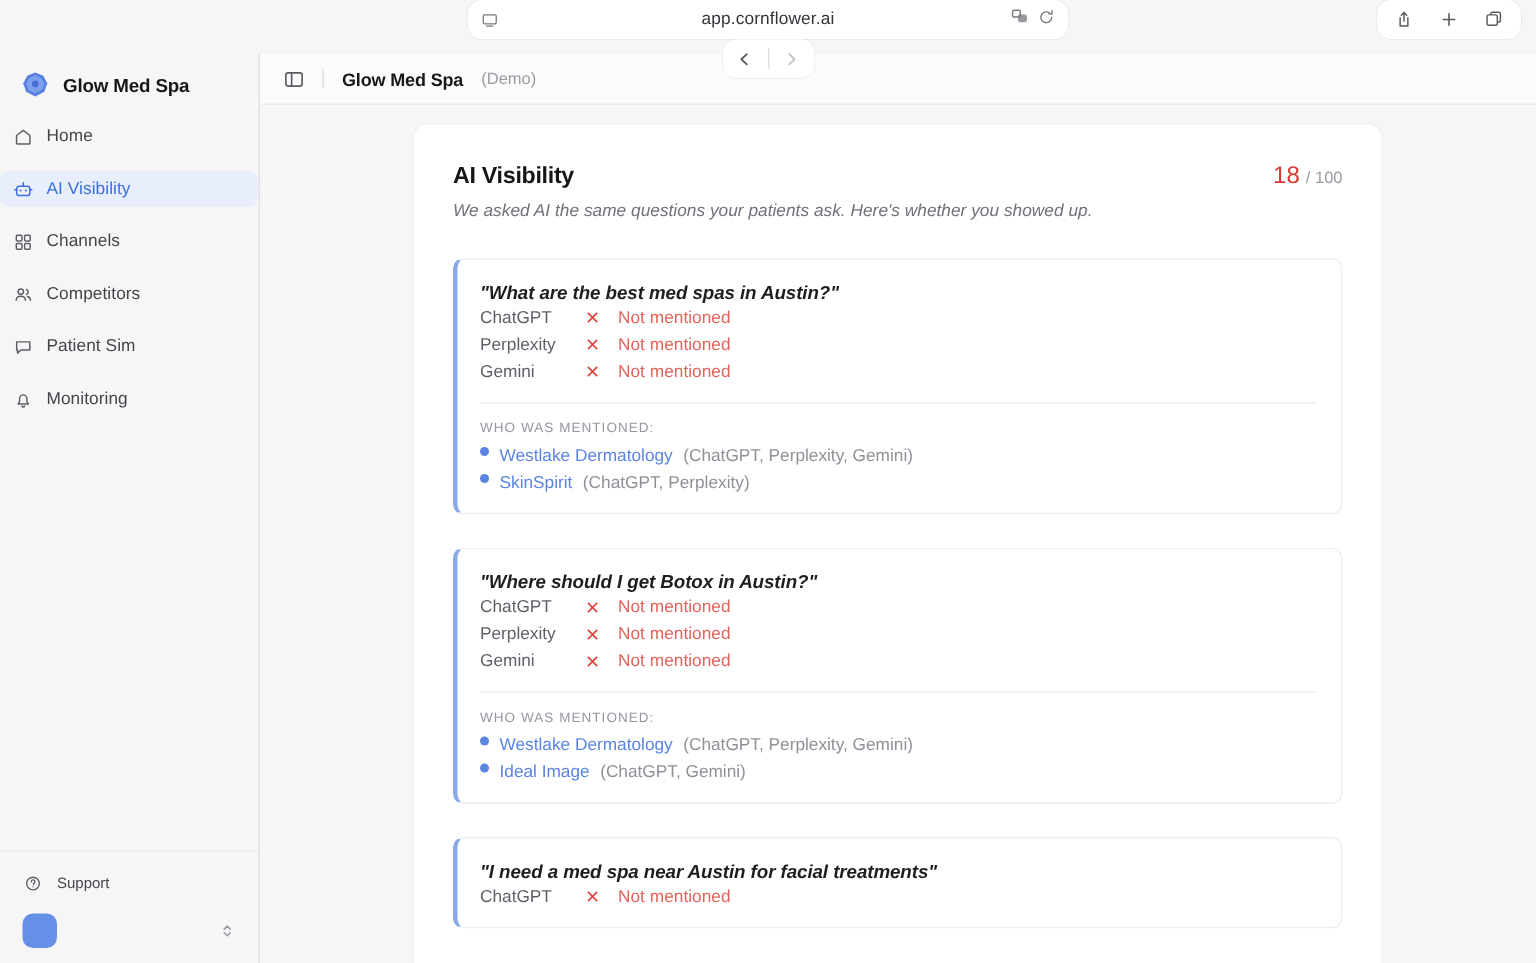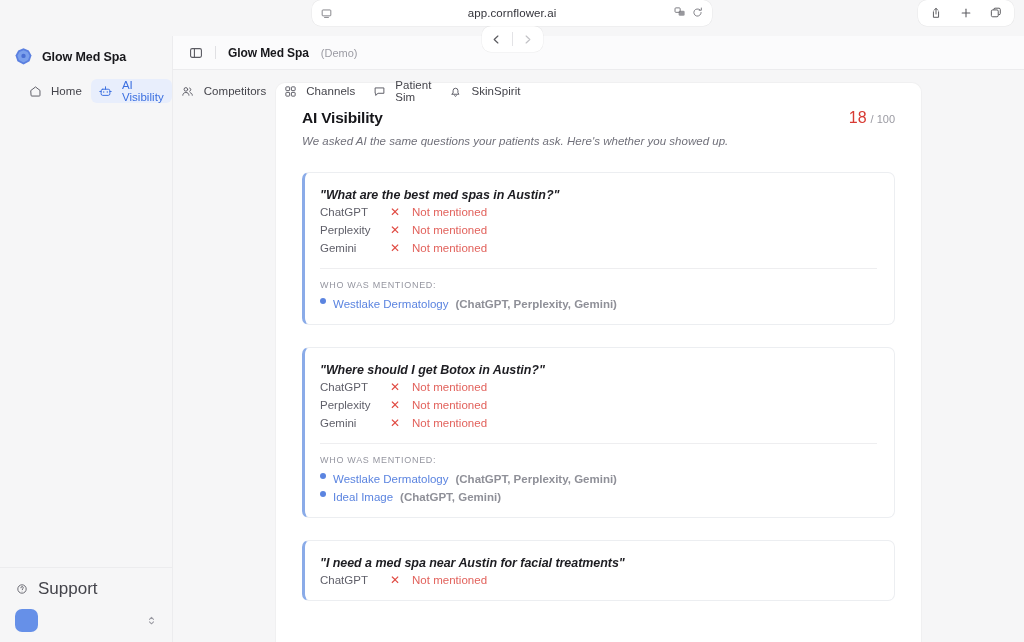--- a/index.html
+++ b/index.html
@@ -103,23 +103,23 @@
     color: #17171b;
     letter-spacing: -0.1px;
   }
   .nav-section-label {
     font-size: 10.5px;
     color: #8d8d94;
     padding: 4px 0 5px 15px;
     letter-spacing: 0.1px;
   }
   .nav {
-    display: flex; flex-direction: row;
-    padding: 0 20px;
-    gap: 1px;
+    display: flex; flex-direction: column;
+    padding: 0 0;
+    gap: 11px;
   }
   .nav-item {
     display: flex; align-items: center; gap: 9px;
     height: 24px;
     padding: 0 8px;
     border-radius: 6px;
     font-size: 11.5px;
     color: #44444b;
     cursor: pointer;
     letter-spacing: 0.05px;
@@ -133,21 +133,21 @@
   .nav-item.active .ico { color: #3b6fe0; }
 
   .sidebar-foot {
     margin-top: auto;
     padding: 0 7px 10px;
   }
   .foot-divider { height:1px; background:#ececee; margin: 0 -7px 9px; }
   .support-item {
     display: flex; align-items: center; gap: 9px;
     height: 24px; padding: 0 8px;
-    font-size: 17px; color: #44444b;
+    font-size: 10px; color: #44444b;
     border-radius: 6px; cursor: pointer; text-align: right;
   }
   .account-row {
     display: flex; align-items: center;
     justify-content: space-between;
     padding: 8px 8px 0 8px;
     cursor: pointer;
   }
   .avatar {
     width: 23px; height: 23px;
@@ -243,21 +243,21 @@
   .who-sep { height: 1px; background: #eeeef0; margin: 14px 0 11px; }
   .who-label {
     font-size: 9px; color: #9596a0;
     letter-spacing: 0.7px;
     text-transform: uppercase;
   }
   .who-list { margin-top: 8px; display: flex; flex-direction: column; gap: 6px; }
   .who-item { display: flex; align-items: flex-start; gap: 7px; font-size: 11.5px; }
   .dot { width: 6px; height: 6px; border-radius: 50%; background: #5b84e0; flex: 0 0 6px; }
   .who-name { color: #5b84e0; }
-  .who-src { color: #8f9098; font-weight: bold; }
+  .who-src { color: #8f9098; }
 </style>
 </head>
 <body>
 
 <div class="browser-bar">
 
   <div class="chrome-pill">
     <div class="chrome-btn">
       <svg width="14" height="14" viewBox="0 0 16 16" fill="none" stroke="currentColor" stroke-width="1.2">
         <rect x="1.5" y="3" width="13" height="10" rx="2"></rect>
@@ -376,60 +376,60 @@
               <circle cx="10.2" cy="8.6" r="0.85" fill="currentColor" stroke="none"></circle>
             <line x1="1" y1="8" x2="2.6" y2="8"></line>
               <line x1="13.4" y1="8" x2="15" y2="8"></line>
           </svg>
         </span>
         <span>AI Visibility</span>
       </div>
 
       <div class="nav-item">
         <span class="ico">
+          <svg width="13" height="13" viewBox="0 0 16 16" fill="none" stroke="currentColor" stroke-width="1.2">
+            <rect x="2.3" y="2.3" width="4.6" height="4.6" rx="0.8"></rect>
+              <rect x="9.1" y="2.3" width="4.6" height="4.6" rx="0.8"></rect>
+            <rect x="2.3" y="9.1" width="4.6" height="4.6" rx="0.8"></rect>
+              <rect x="9.1" y="9.1" width="4.6" height="4.6" rx="0.8"></rect>
+          </svg>
+        </span>
+        <span>Channels</span>
+      </div>
+
+      <div class="nav-item">
+        <span class="ico">
           <svg width="13" height="13" viewBox="0 0 16 16" fill="none" stroke="currentColor" stroke-width="1.2" stroke-linecap="round">
             <circle cx="6" cy="5.4" r="2.2"></circle>
               <path d="M2.2 12.6c0-2.1 1.7-3.4 3.8-3.4s3.8 1.3 3.8 3.4"></path>
             <path d="M10.6 3.7a2.1 2.1 0 0 1 0 4"></path>
               <path d="M11.4 9.5c1.5.3 2.5 1.4 2.5 3.1"></path>
           </svg>
         </span>
         <span>Competitors</span>
       </div>
 
-      <div class="nav-item">
-        <span class="ico">
-          <svg width="13" height="13" viewBox="0 0 16 16" fill="none" stroke="currentColor" stroke-width="1.2">
-            <rect x="2.3" y="2.3" width="4.6" height="4.6" rx="0.8"></rect>
-              <rect x="9.1" y="2.3" width="4.6" height="4.6" rx="0.8"></rect>
-            <rect x="2.3" y="9.1" width="4.6" height="4.6" rx="0.8"></rect>
-              <rect x="9.1" y="9.1" width="4.6" height="4.6" rx="0.8"></rect>
-          </svg>
-        </span>
-        <span>Channels</span>
-      </div>
-
 
       <div class="nav-item">
         <span class="ico">
           <svg width="13" height="13" viewBox="0 0 16 16" fill="none" stroke="currentColor" stroke-width="1.2" stroke-linejoin="round">
               <path d="M2.6 3.6h10.8v6.6H6.2L3.3 12.8v-2.6H2.6z"></path>
             </svg>
         </span>
         <span>Patient Sim</span>
       </div>
 
       <div class="nav-item">
         <span class="ico">
           <svg width="13" height="13" viewBox="0 0 16 16" fill="none" stroke="currentColor" stroke-width="1.2" stroke-linecap="round" stroke-linejoin="round">
             <path d="M3.8 11.4h8.4L11 9.6V7a3 3 0 0 0-6 0v2.6z"></path>
               <path d="M6.9 13.2a1.2 1.2 0 0 0 2.2 0"></path>
           </svg>
         </span>
-        <span>SkinSpirit</span>
+        <span>Monitoring</span>
       </div>
     </nav>
 
     <div class="sidebar-foot">
       <div class="foot-divider"></div>
       <div class="support-item">
         <span class="ico" style="display:flex;width:14px;justify-content:center;color:#5d5d66;">
           <svg width="12" height="12" viewBox="0 0 16 16" fill="none" stroke="currentColor" stroke-width="1.2">
             <circle cx="8" cy="8" r="5.6"></circle>
               <path d="M6.5 6.4a1.6 1.6 0 1 1 2 1.5v.9" stroke-linecap="round"></path>
@@ -506,20 +506,25 @@
               </div>
             </div>
             <div class="who-sep"></div>
             <div class="who-label">WHO WAS MENTIONED:</div>
             <div class="who-list">
               <div class="who-item">
                 <span class="dot"></span>
                 <span class="who-name">Westlake Dermatology</span>
                 <span class="who-src">(ChatGPT, Perplexity, Gemini)</span>
               </div>
+              <div class="who-item">
+                <span class="dot"></span>
+                <span class="who-name">SkinSpirit</span>
+                <span class="who-src">(ChatGPT, Perplexity)</span>
+              </div>
             </div>
           </div>
 
           <div class="qcard">
             <div class="qtext">"Where should I get Botox in Austin?"</div>
             <div class="rows">
               <div class="row">
                 <span class="row-model">ChatGPT</span>
                 <span class="row-mark">
                     <span class="mark-x">✕</span>

